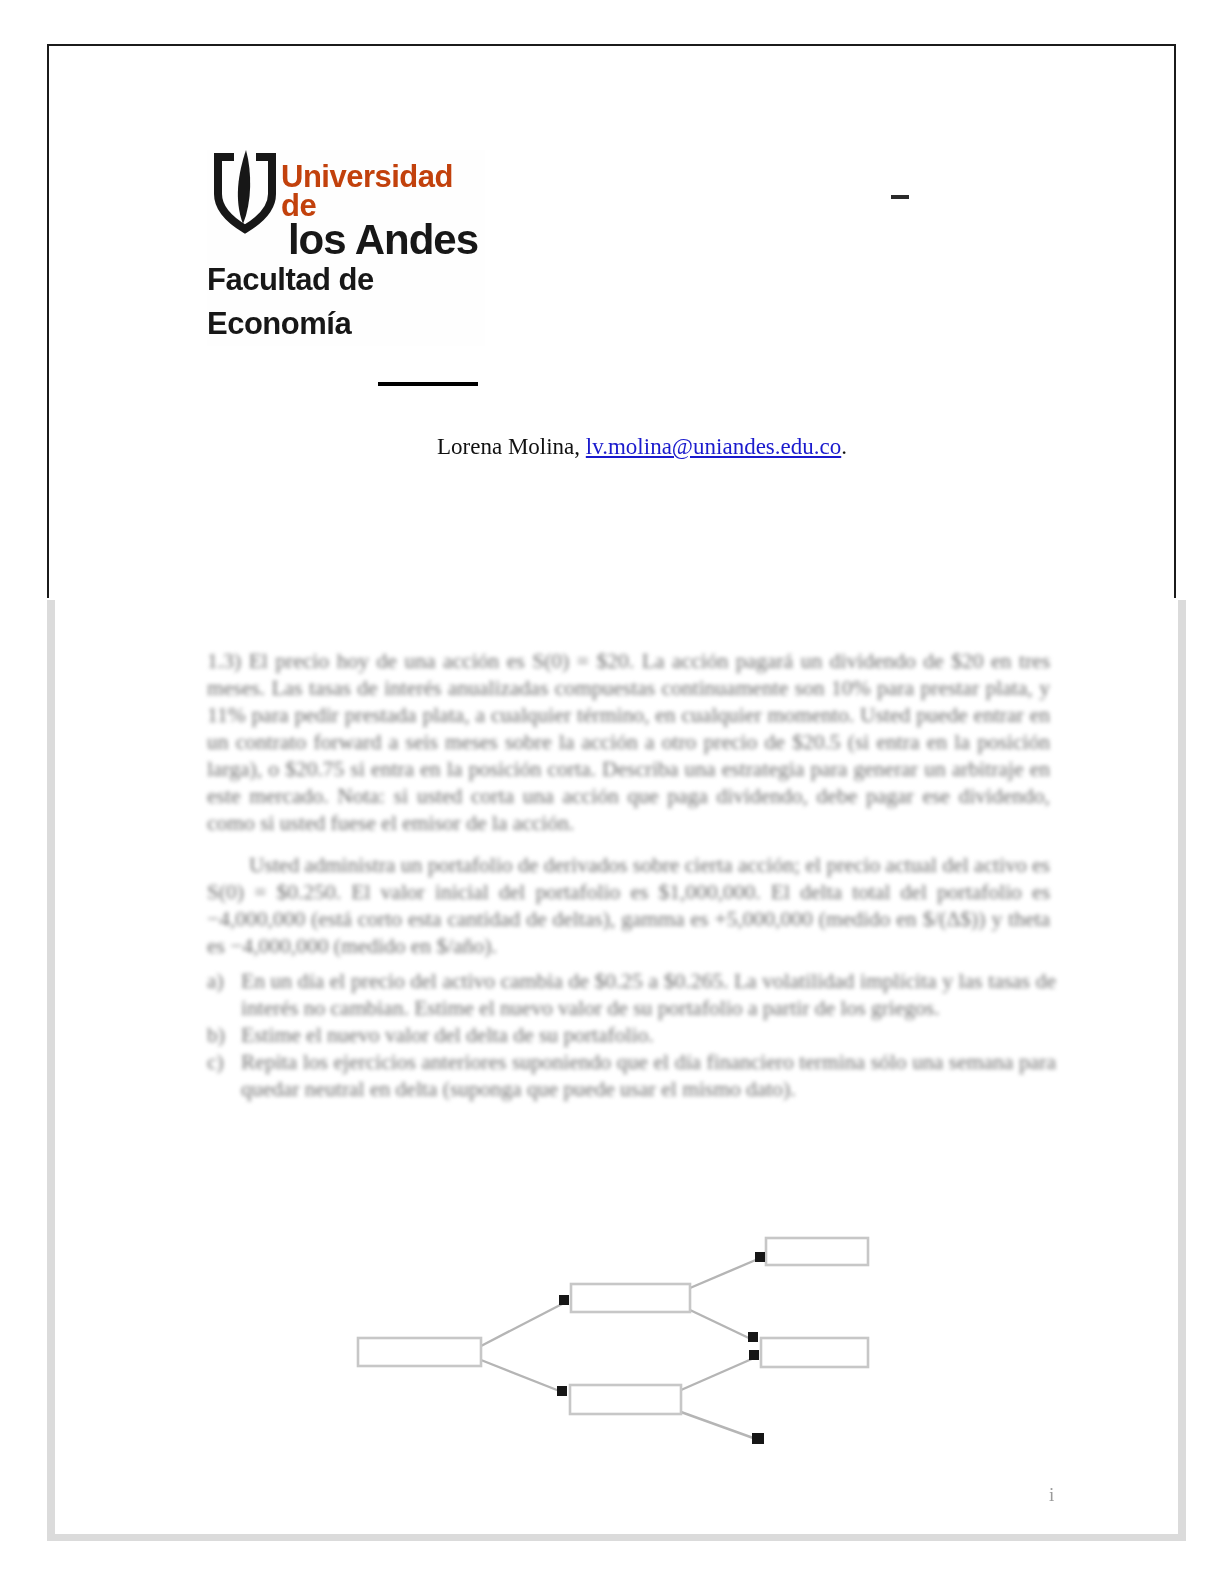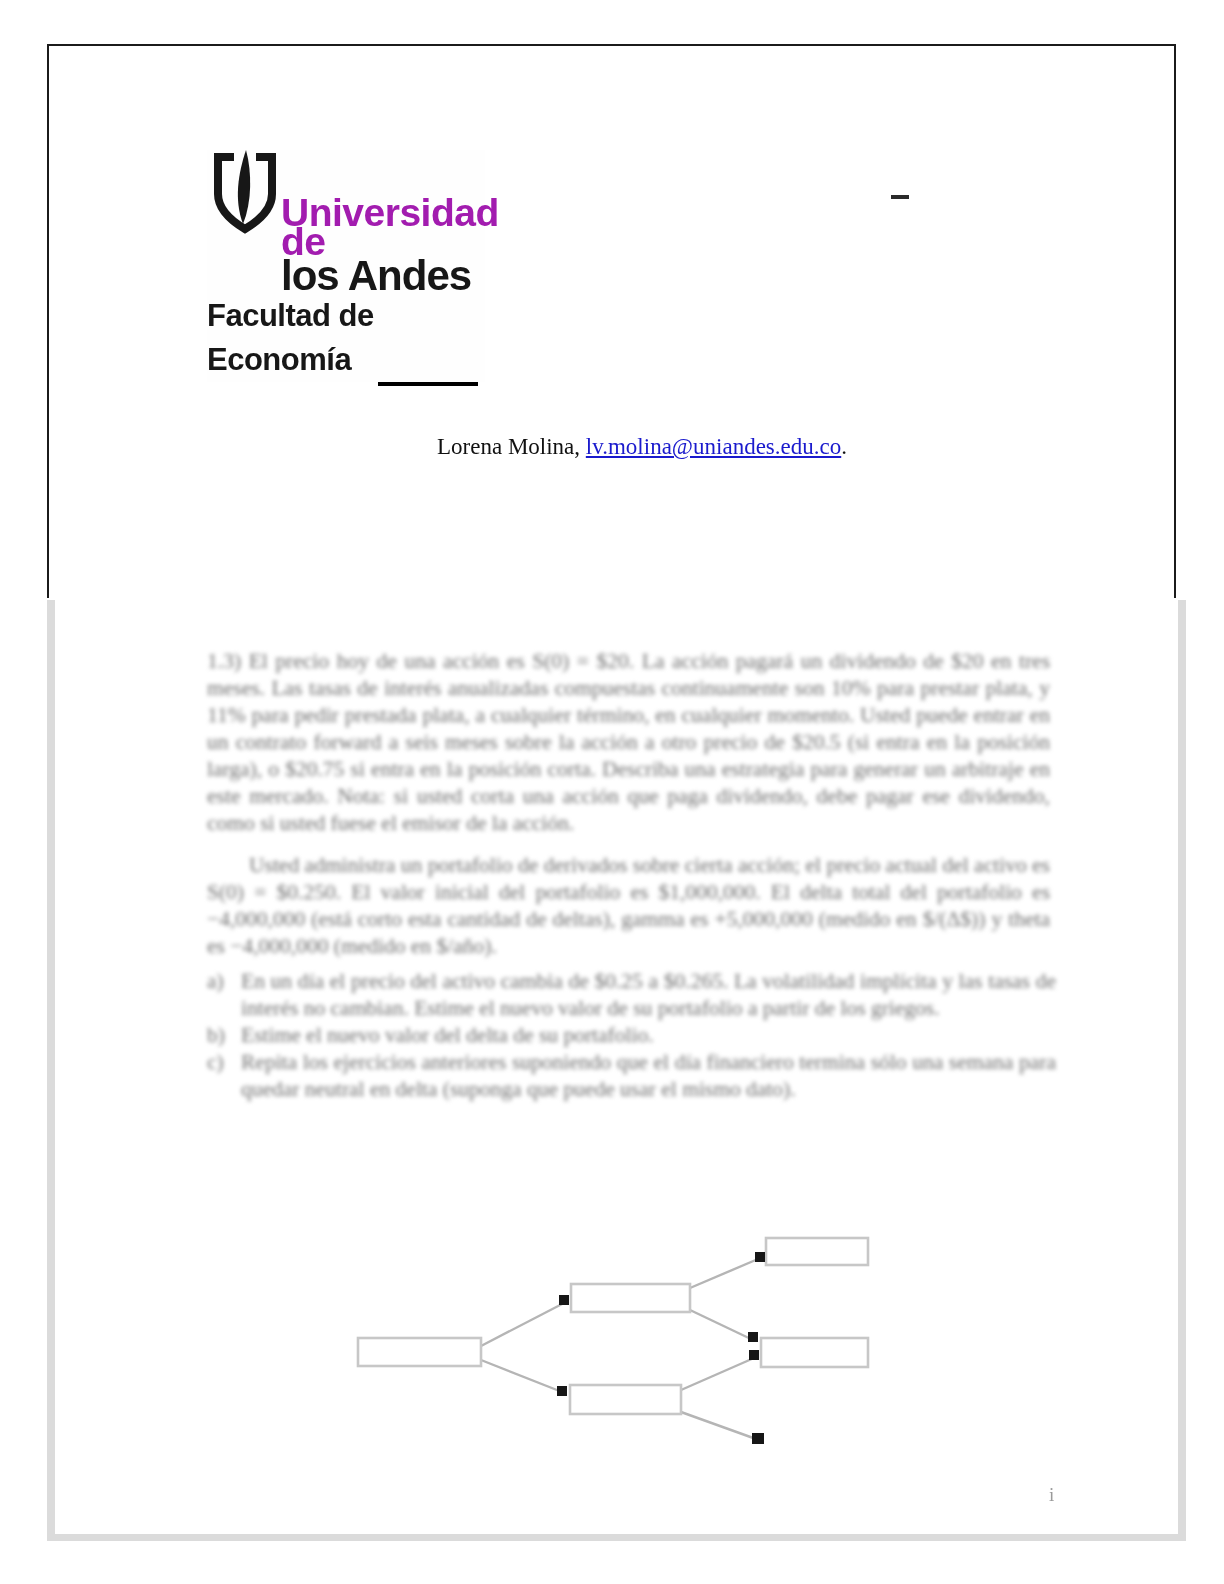--- a/index.html
+++ b/index.html
@@ -13,25 +13,25 @@
     background:#fff; border:2px solid #1b1b1b; border-bottom:none; box-sizing:border-box;
   }
   .logo {
     position:absolute; left:158px; top:104px; width:278px; background:#fefefe;
   }
   .logo-top { display:flex; align-items:flex-start; }
   .logo-shield { width:70px; height:102px; flex:0 0 auto; margin-right:4px; }
   .logo-names { padding-top:12px; }
   .logo-line1 {
     font-family:"Liberation Sans", sans-serif; font-weight:bold;
-    font-size:39px; line-height:29px; color:#a21caf; letter-spacing:-0.5px;margin-top:36px;
+    font-size:31px; line-height:29px; color:#c2410c; letter-spacing:-0.5px;
   }
   .logo-line2 {
     font-family:"Liberation Sans", sans-serif; font-weight:bold;
-    font-size:42px; line-height:40px; color:#171717; letter-spacing:-1px;
+    font-size:42px; line-height:40px; color:#171717; letter-spacing:-1px;text-align:center;
   }
   .logo-line3 {
     font-family:"Liberation Sans", sans-serif; font-weight:bold;
     font-size:31px; line-height:44px; color:#171717; letter-spacing:-0.5px; margin-top:-2px;
   }
   .dash-mark { position:absolute; left:842px; top:149px; width:18px; height:4px; background:#2a2a2a; }
   .title-redaction-bar { position:absolute; left:329px; top:336px; width:100px; height:4px; background:#000; }
   .author-line { position:absolute; left:388px; top:388px; font-size:23px; color:#111; white-space:nowrap;text-align:center; }
   .author-line a { color:#1a1acd; text-decoration:underline; cursor:pointer; }
 

